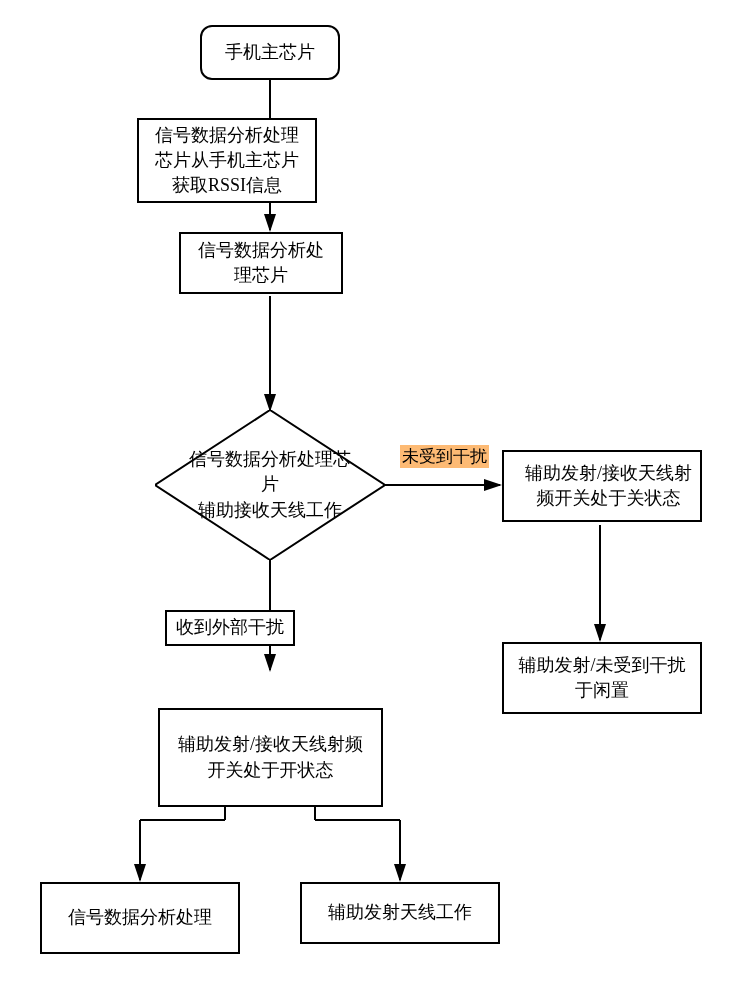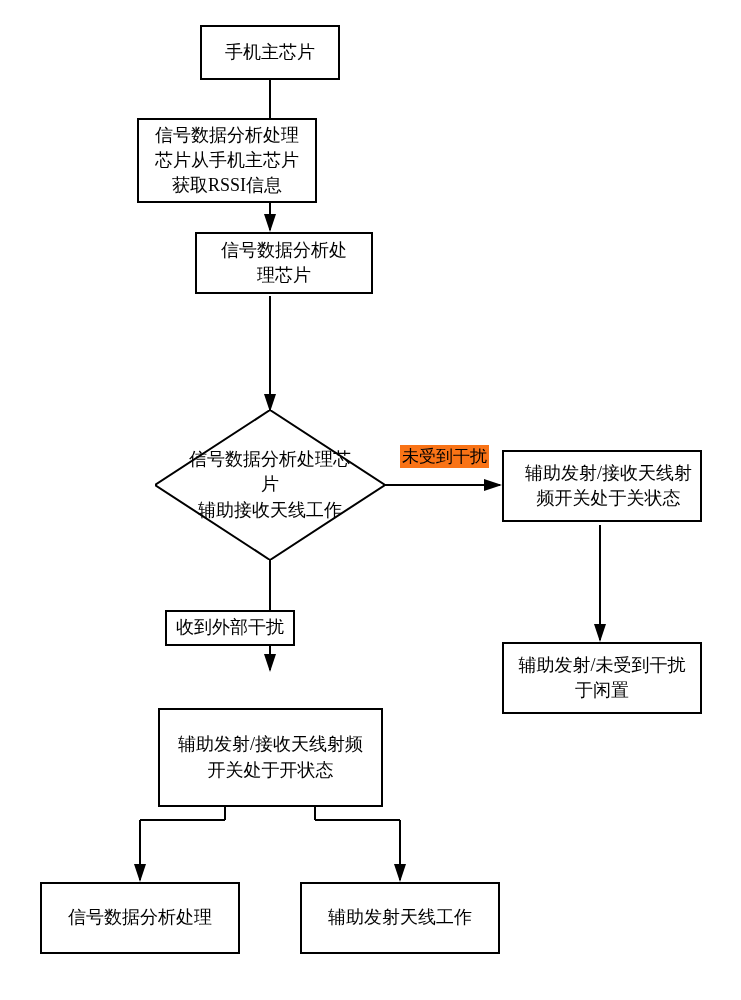--- a/index.html
+++ b/index.html
@@ -38,21 +38,21 @@
       align-items: center;
       justify-content: center;
       text-align: center;
       font-size: 18px;
       line-height: 1.4;
       padding: 0 30px;
     }
     .label {
       position: absolute;
       font-size: 17px;
-      background: #f97316;
+      background: #fdba74;
       padding: 0 2px;
     }
     svg.arrows {
       position: absolute;
       inset: 0;
       width: 741px;
       height: 1000px;
       pointer-events: none;
     }
   </style>
@@ -78,31 +78,31 @@
 
   <line x1="225" y1="752" x2="225" y2="820" stroke="#000" stroke-width="2"></line>
   <line x1="225" y1="820" x2="140" y2="820" stroke="#000" stroke-width="2"></line>
   <line x1="140" y1="820" x2="140" y2="880" stroke="#000" stroke-width="2" marker-end="url(#ah)"></line>
 
   <line x1="315" y1="752" x2="315" y2="820" stroke="#000" stroke-width="2"></line>
   <line x1="315" y1="820" x2="400" y2="820" stroke="#000" stroke-width="2"></line>
   <line x1="400" y1="820" x2="400" y2="880" stroke="#000" stroke-width="2" marker-end="url(#ah)"></line>
 </svg>
 
-<div class="box" style="left:200px; top:25px; width:140px; height:55px;">
+<div class="box" style="left:200px; top:25px; width:140px; height:55px;border-radius:12px;">
   <span>手机主芯片</span>
 </div>
 
 <div class="box" style="left:125px; top:118px; width:180px; height:85px;margin-left:12px;">
   <span style="white-space:pre-line;">信号数据分析处理
 芯片从手机主芯片
 获取RSSI信息</span>
 </div>
 
-<div class="box" style="left:195px; top:232px; width:178px; height:62px;">
+<div class="box" style="left:179px; top:232px; width:164px; height:62px;">
   <span style="white-space:pre-line;">信号数据分析处
 理芯片</span>
 </div>
 
 <div class="diamond-wrap" style="left:155px; top:410px;">
   <svg class="diamond-shape" viewBox="0 0 230 150">
     <polygon points="115,0 230,75 115,150 0,75" fill="#fff" stroke="#000" stroke-width="2"></polygon>
   </svg>
   <div class="diamond-text">
     <span style="white-space:pre-line;">信号数据分析处理芯片
@@ -128,15 +128,15 @@
 
 <div class="box" style="left:158px; top:672px; width:225px; height:99px;margin-top:36px;">
   <span style="white-space:pre-line;">辅助发射/接收天线射频
 开关处于开状态</span>
 </div>
 
 <div class="box" style="left:40px; top:882px; width:200px; height:72px;">
   <span>信号数据分析处理</span>
 </div>
 
-<div class="box" style="left:300px; top:882px; width:200px; height:72px;text-align:right;">
+<div class="box" style="left:300px; top:882px; width:200px; height:62px;text-align:right;">
   <span>辅助发射天线工作</span>
 </div>
 
 </body></html>

